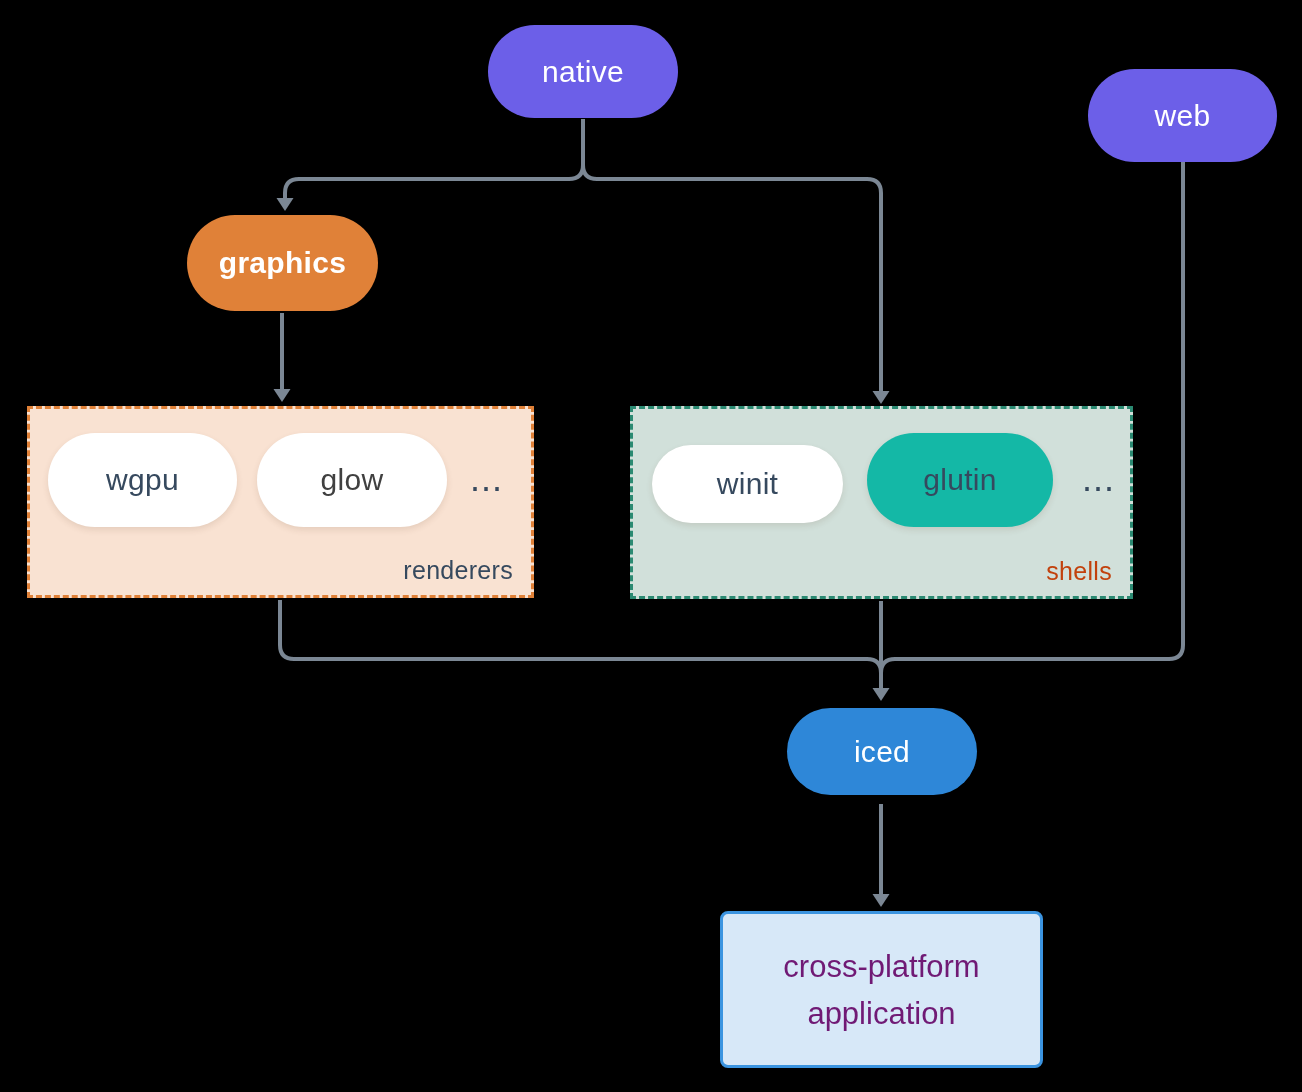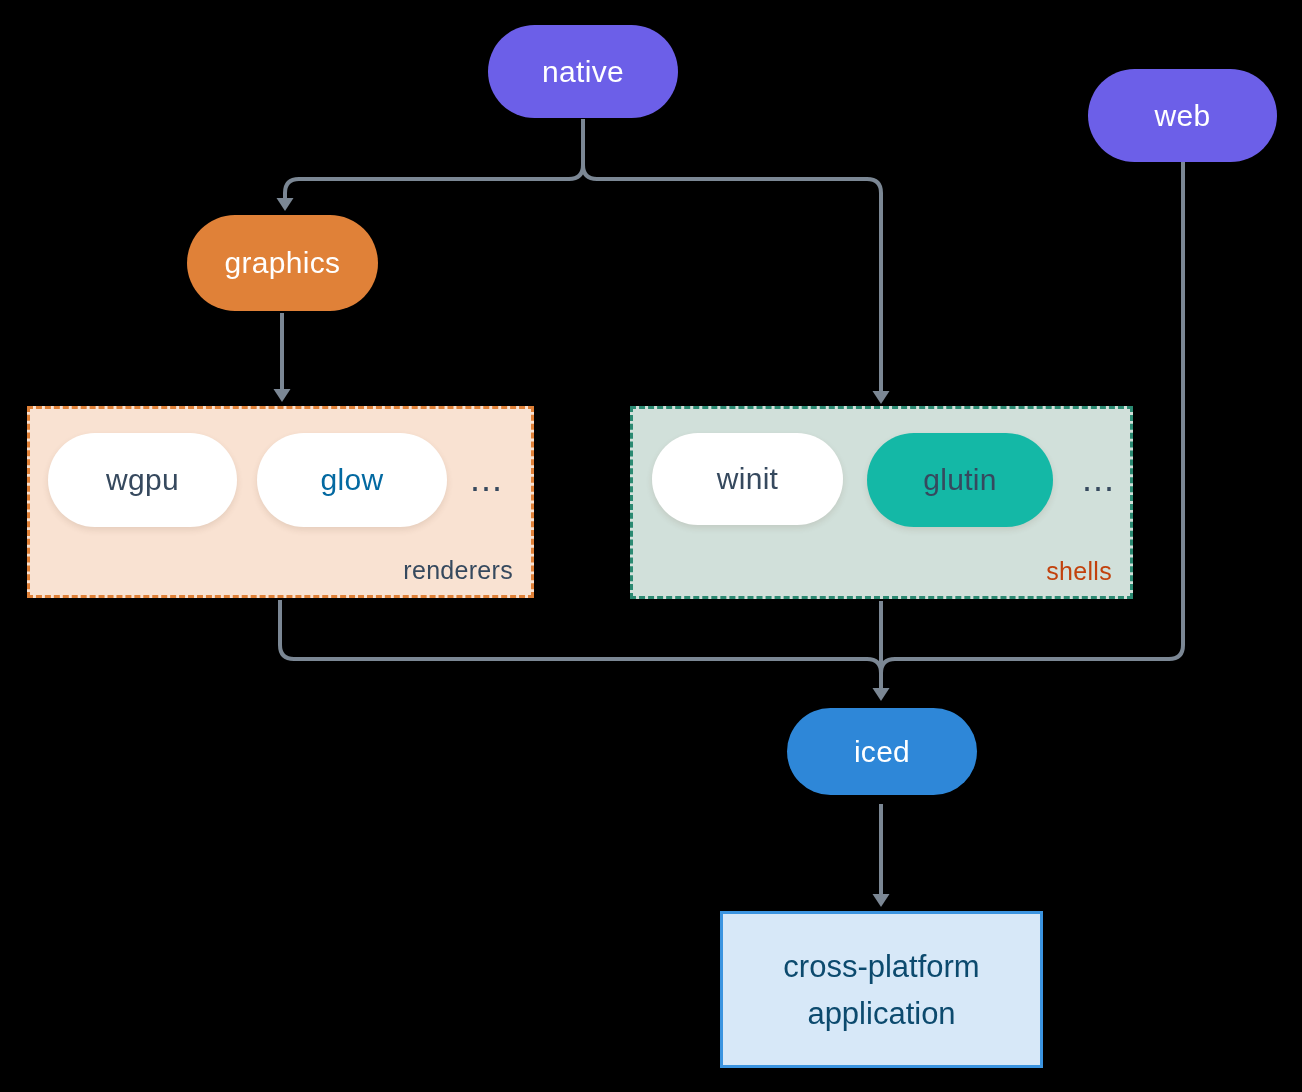--- a/index.html
+++ b/index.html
@@ -66,21 +66,21 @@
   
   #node-native   { left: 488px;  top: 25px;  width: 190px; height: 93px; }
   #node-web      { left: 1088px; top: 25px;  width: 189px; height: 93px; }
   #node-graphics { left: 187px;  top: 215px; width: 191px; height: 96px; }
   #node-iced     { left: 787px;  top: 708px; width: 190px; height: 87px; }
   #group-renderers { left: 27px;  top: 406px; width: 507px; height: 192px; }
   #group-shells    { left: 630px; top: 406px; width: 503px; height: 193px; }
   #node-wgpu   { left: 18px;  top: 24px; width: 189px; height: 94px; }
   #node-glow   { left: 227px; top: 24px; width: 190px; height: 94px; }
   #renderers-ellipsis { left: 440px; top: 52px; }
-  #node-winit  { left: 19px;  top: 24px; width: 191px; height: 92px; }
+  #node-winit  { left: 19px;  top: 36px; width: 191px; height: 78px; }
   #node-glutin { left: 234px; top: 24px; width: 186px; height: 94px; }
   #shells-ellipsis { left: 449px; top: 52px; }
   #node-app { left: 720px; top: 911px; width: 323px; height: 157px; }
 </style>
 </head>
 <body style="background: rgb(0, 0, 0);">
 
 <div class="canvas">
 
   <svg class="edges-layer" width="1302" height="1092" viewBox="0 0 1302 1092" xmlns="http://www.w3.org/2000/svg">
@@ -98,33 +98,33 @@
     <use href="#arrow" class="arrowhead" transform="translate(881,404)" fill="#7b8794"></use>
     <use href="#arrow" class="arrowhead" transform="translate(282,402)" fill="#7b8794"></use>
     <use href="#arrow" class="arrowhead" transform="translate(881,701)" fill="#7b8794"></use>
     <use href="#arrow" class="arrowhead" transform="translate(881,907)" fill="#7b8794"></use>
   </svg>
 
   <div id="node-native" class="pill" style="background-color: rgb(108, 95, 232); color: rgb(255, 255, 255);">native</div>
 
   <div id="node-web" class="pill" style="background-color: rgb(108, 95, 232); color: rgb(255, 255, 255); margin-top: 44px;">web</div>
 
-  <div id="node-graphics" class="pill" style="background-color: rgb(224, 129, 56); color: rgb(255, 255, 255);">graphics</div>
+  <div id="node-graphics" class="pill" style="background-color: rgb(224, 129, 56); color: rgb(255, 255, 255); font-weight: bold;">graphics</div>
 
   <div id="group-renderers" class="group-box" style="background-color: rgb(249, 226, 210); border-color: rgb(224, 129, 56);">
     <div id="node-wgpu" class="pill inner" style="background-color: rgb(255, 255, 255); color: rgb(54, 73, 94);">wgpu</div>
-    <div id="node-glow" class="pill inner" style="background-color: rgb(255, 255, 255); color: #0369a1;">glow</div>
+    <div id="node-glow" class="pill inner" style="background-color: rgb(255, 255, 255); color: #404040;">glow</div>
     <span id="renderers-ellipsis" class="ellipsis" style="color: rgb(54, 73, 94);">...</span>
     <span class="group-label" style="color: rgb(54, 73, 94);">renderers</span>
   </div>
 
   <div id="group-shells" class="group-box" style="background-color: rgb(209, 224, 218); border-color: rgb(43, 138, 114);">
     <div id="node-winit" class="pill inner" style="background-color: rgb(255, 255, 255); color: rgb(54, 73, 94);">winit</div>
     <div id="node-glutin" class="pill inner" style="background-color: #14b8a6; color: rgb(54, 73, 94);">glutin</div>
     <span id="shells-ellipsis" class="ellipsis" style="color: rgb(54, 73, 94);">...</span>
     <span class="group-label" style="color: #c2410c;">shells</span>
   </div>
 
   <div id="node-iced" class="pill" style="background-color: rgb(46, 135, 216); color: rgb(255, 255, 255);">iced</div>
 
-  <div id="node-app" class="app-box" style="background-color: rgb(215, 232, 248); border-color: rgb(59, 148, 224); color: #0c4a6e;">cross-platform application</div>
+  <div id="node-app" class="app-box" style="background-color: rgb(215, 232, 248); border-color: rgb(59, 148, 224); color: #701a75; border-radius: 8px;">cross-platform application</div>
 
 </div>
 
 </body></html>

